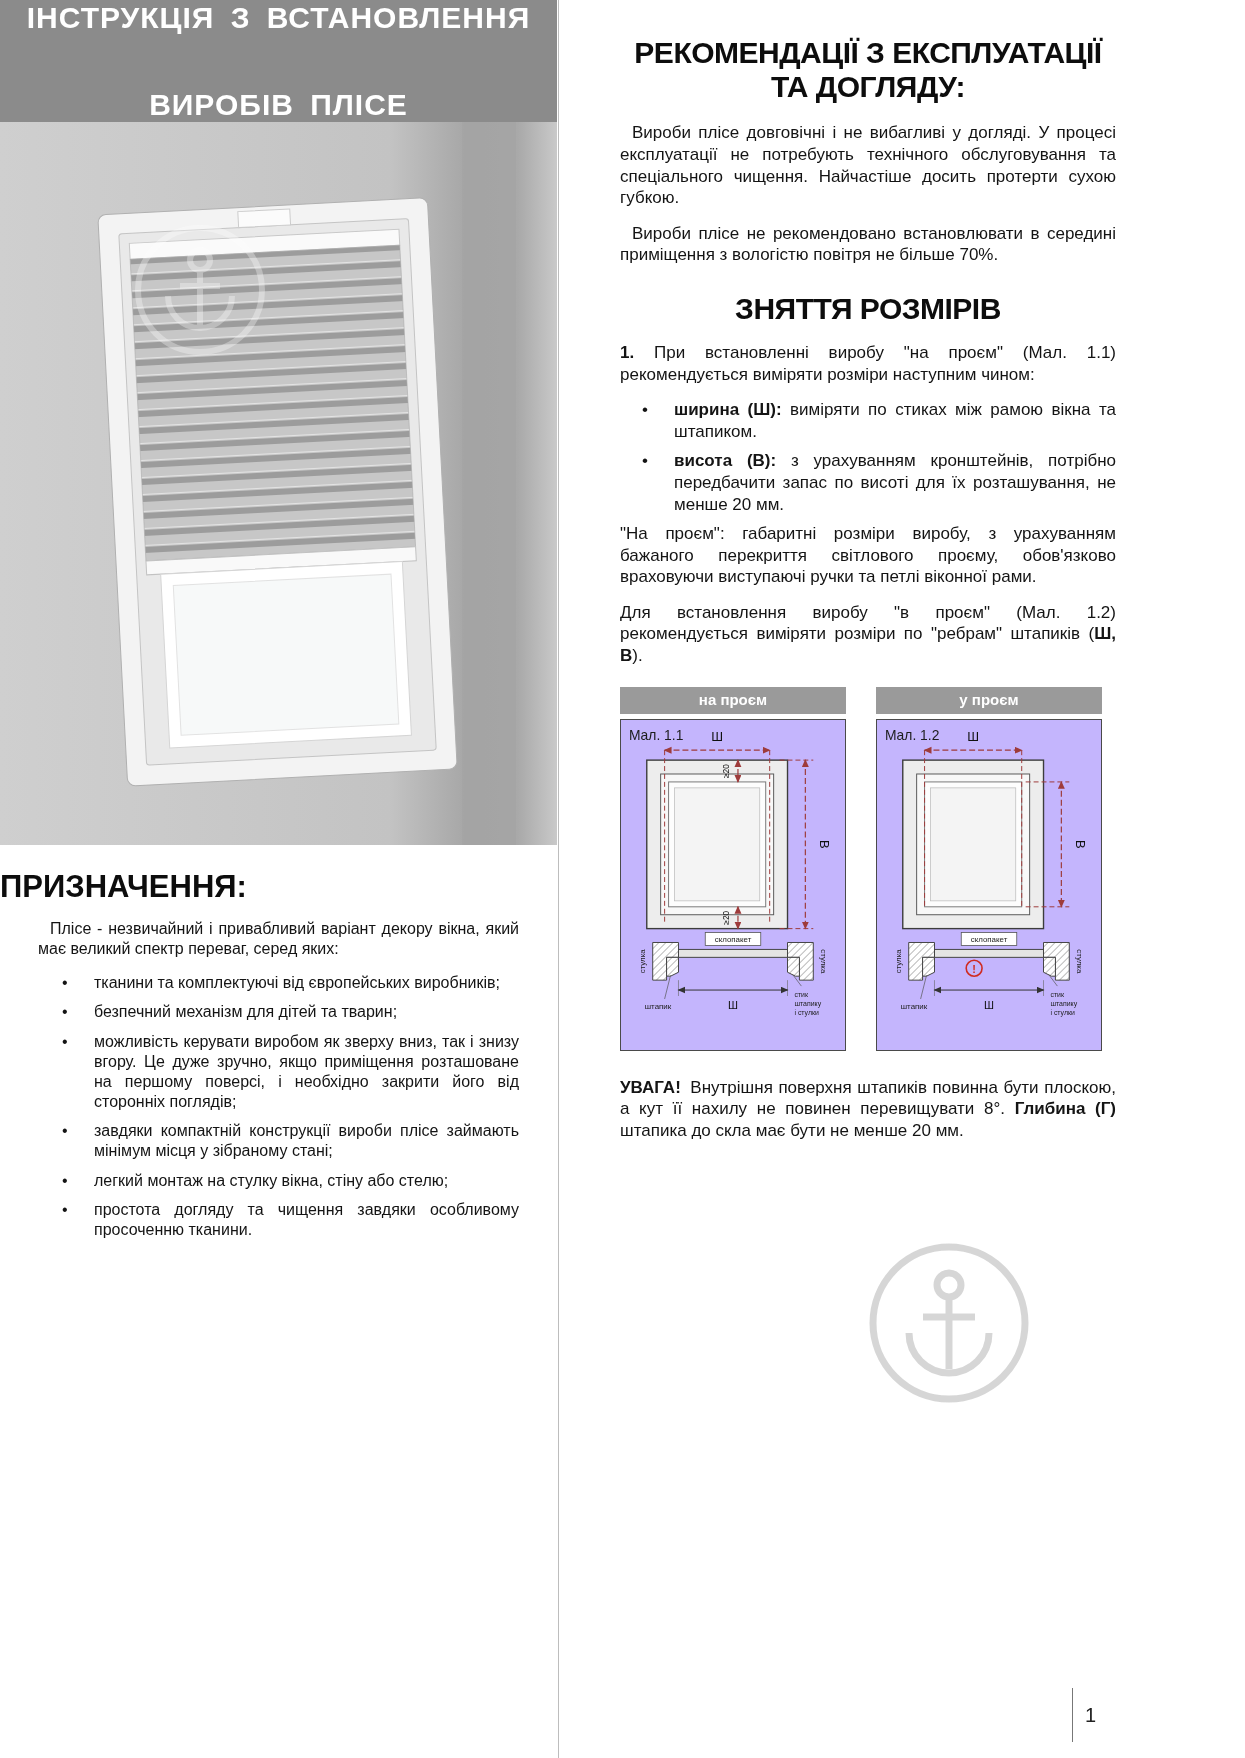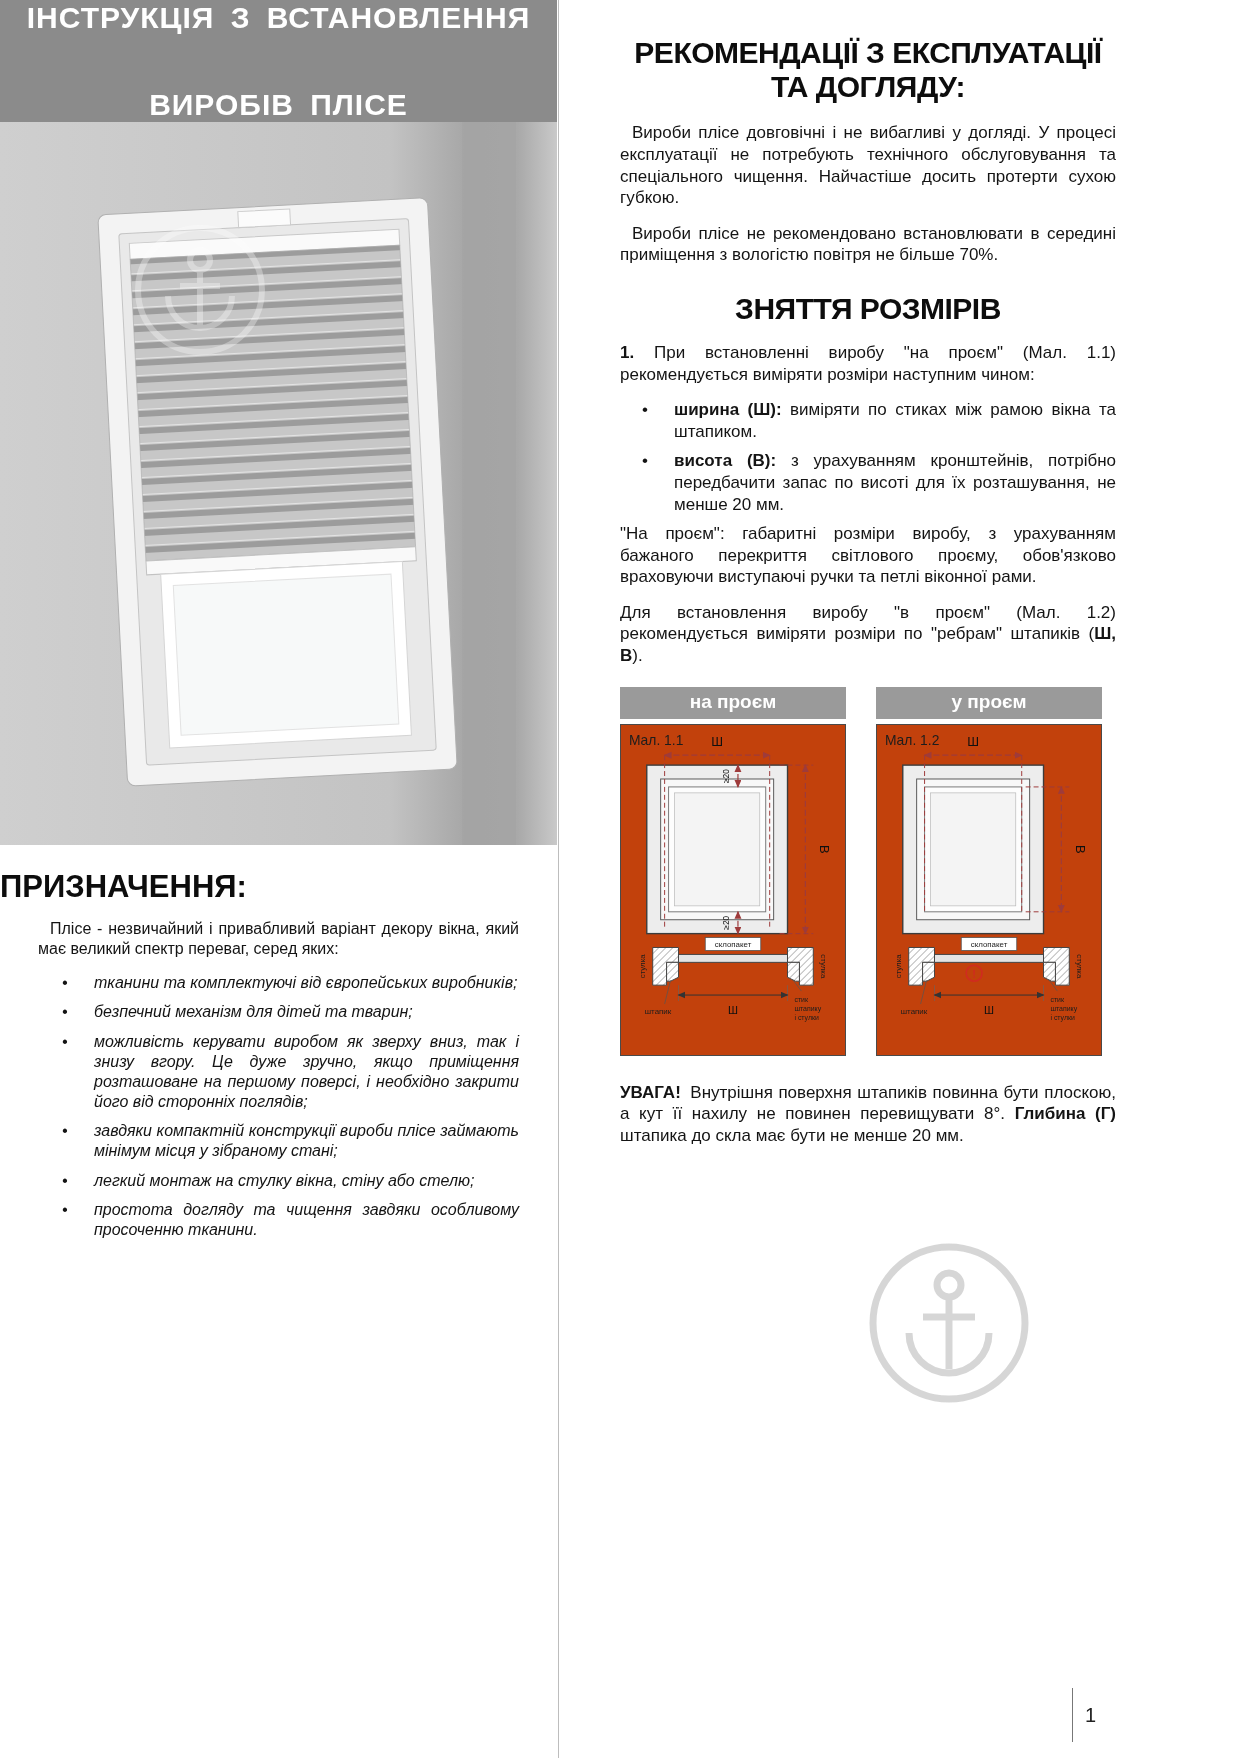--- a/index.html
+++ b/index.html
@@ -29,21 +29,21 @@
     color:#ffffff;font-weight:bold;font-size:30px;line-height:1.18;
     letter-spacing:1px;word-spacing:7px;text-align:center;
   }
   .product-figure{position:relative;width:557px;height:723px;line-height:0;}
 
   .section-title{
     font-size:31px;font-weight:bold;text-align:left;margin:24px 0 14px;color:#0d0d0d;
   }
   .left-body{padding:0 38px;font-size:16px;line-height:1.26;text-align:justify;}
   .left-body .intro{margin:0 0 14px;text-indent:12px;}
-  ul.adv{list-style:none;margin:10px 0 18px;padding:0 0 0 18px;font-style:italic;}
+  ul.adv{list-style:none;margin:10px 0 18px;padding:0 0 0 18px;}
   ul.adv li{position:relative;padding-left:38px;margin-bottom:9px;text-align:justify;}
   ul.adv li::before{content:"\2022";position:absolute;left:6px;top:0;}
 
   
   .right-col{position:absolute;left:620px;top:0;width:496px;}
   .rc-title{
     font-size:30px;font-weight:bold;text-align:center;line-height:1.14;
     letter-spacing:-0.5px;margin:36px 0 18px;color:#0d0d0d;
   }
   .rc-title.small-gap{margin:26px 0 16px;}
@@ -52,24 +52,24 @@
   .rc-body p.indent{text-indent:12px;}
   .rc-body p.gap-top{margin-top:22px;}
   ul.mbul{list-style:none;margin:0 0 6px;padding:0 0 0 16px;}
   ul.mbul li{position:relative;padding-left:38px;margin-bottom:8px;text-align:justify;}
   ul.mbul li::before{content:"\2022";position:absolute;left:6px;top:0;}
 
   
   .diagrams{display:flex;gap:30px;margin-top:20px;position:relative;}
   .diagram{width:226px;}
   .diagram-header{
-    background:var(--diagram_header_bg);color:#ffffff;font-weight:bold;font-size:19px;
+    background:var(--diagram_header_bg);color:#ffffff;font-weight:bold;font-size:15px;
     text-align:center;padding:4px 0 6px;margin-bottom:5px;
   }
-  .diagram-box{border:1.4px solid #4a4a4a;background:#c2410c;line-height:0;}
+  .diagram-box{border:1.4px solid #4a4a4a;background:#c4b5fd;line-height:0;}
 
   .warning-p{margin-top:26px;}
   .warn-label{margin-right:4px;}
 
   
   .page-num{
     position:absolute;left:1072px;top:1688px;height:54px;
     border-left:1.5px solid #777;padding-left:12px;
     display:flex;align-items:center;font-size:20px;color:#222;
   }

